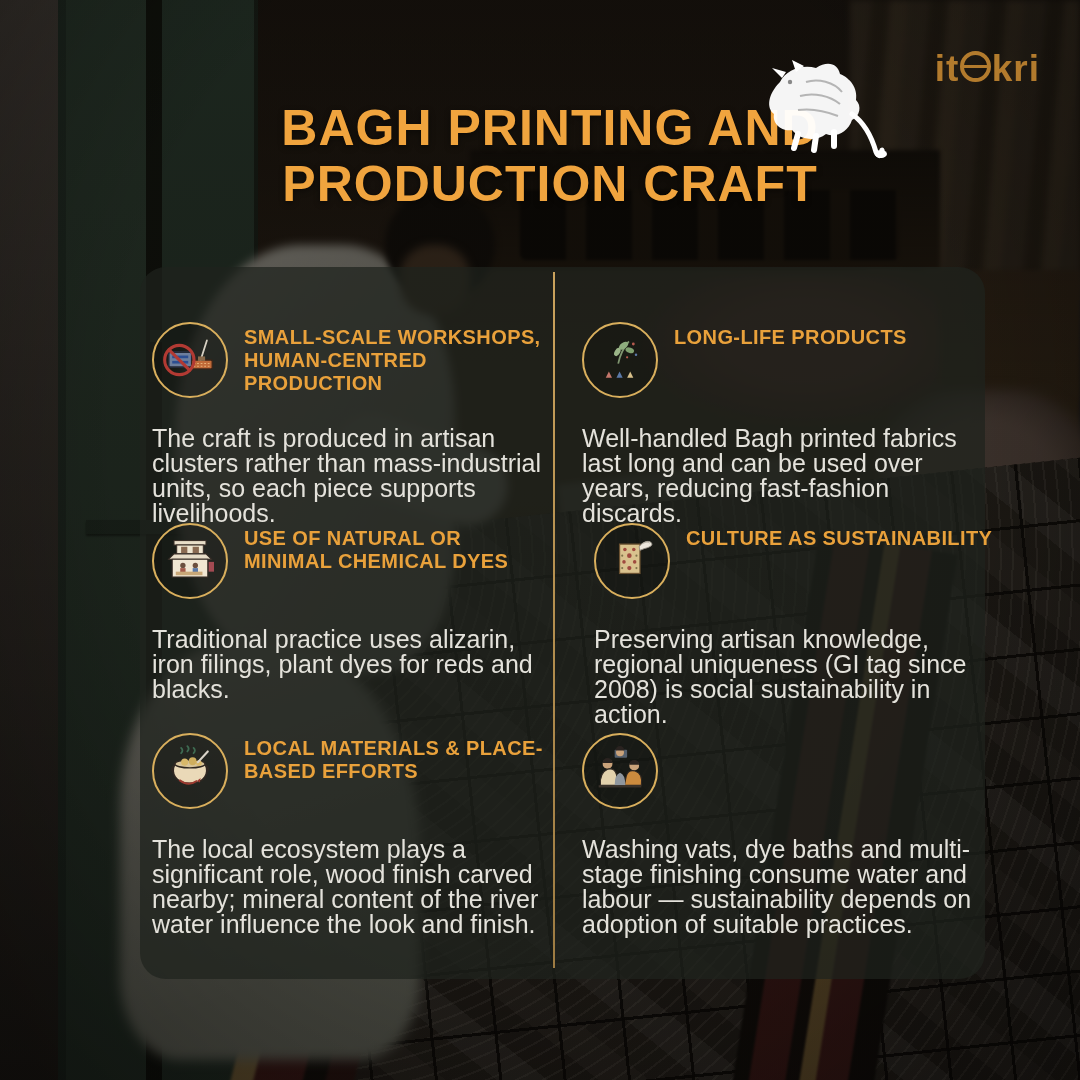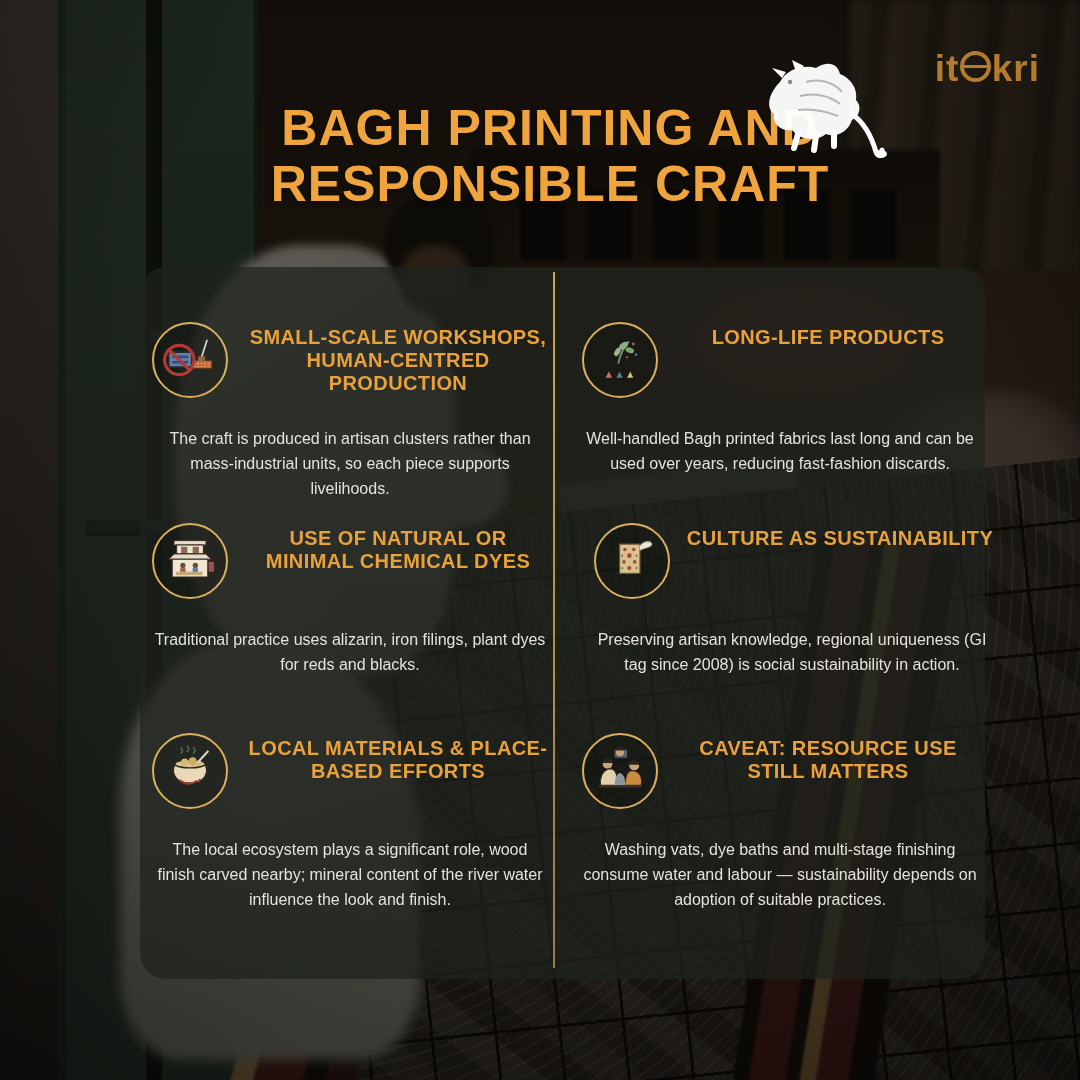--- a/index.html
+++ b/index.html
@@ -57,27 +57,27 @@
   .brand .o{display:inline-block;width:.62em;height:.62em;border:.13em solid #c08430;border-radius:50%;
     position:relative;top:.02em;margin:0 .02em;background:linear-gradient(180deg,transparent 45%,#c08430 45% 58%,transparent 58%);}
   .title{position:absolute;left:160px;top:100px;width:780px;text-align:center;color:#f0a43e;
     font-size:50px;line-height:56px;font-weight:800;letter-spacing:1px;text-shadow:0 2px 6px rgba(0,0,0,.45);}
   .cow{position:absolute;left:742px;top:52px;width:150px;height:120px;z-index:5;}
 
   .panel{position:absolute;left:140px;top:267px;width:845px;height:712px;border-radius:26px;
     background:rgba(30,34,29,.72);}
   .divider{position:absolute;left:553px;top:272px;width:2px;height:696px;background:linear-gradient(180deg,#caa25c,#9d7b42);}
 
-  .sec{position:absolute;width:402px;text-align:center;}
+  .sec{position:absolute;width:402px;}
   .sec .hdr{display:flex;align-items:flex-start;}
   .icon-circle{flex:0 0 auto;width:72px;height:72px;border:2px solid #d9af5d;border-radius:50%;
     display:flex;align-items:center;justify-content:center;background:rgba(0,0,0,.18);}
   .sec h3{margin:4px 0 0 16px;width:308px;color:#e9a13b;font-size:20px;line-height:23px;
     font-weight:800;letter-spacing:.4px;text-transform:uppercase;}
-  .sec p{margin:0;color:#e4e2db;font-size:16px;line-height:25px;font-weight:400;}
+  .sec p{margin:0;color:#e4e2db;font-size:25px;line-height:25px;font-weight:400;}
   .sec .body{margin-top:16px;min-height:0;}
   
   .sec .body{position:absolute;left:0;top:88px;width:396px;}
   .s1{left:152px;top:322px;} .s2{left:582px;top:322px;}
   .s3{left:152px;top:523px;} .s4{left:582px;top:523px;margin-left:12px;}
   .s5{left:152px;top:733px;} .s6{left:582px;top:733px;}
 </style>
 </head>
 <body>
 
@@ -106,21 +106,21 @@
     <div class="man-arm"></div>
     <div class="man-legs"></div>
     <div class="overlay"></div>
     <div class="vignette"></div>
   </div>
 
   <div class="brand"><span>it</span><span class="o"></span><span>kri</span></div>
 
   <div class="title">
     <span style="display:block">BAGH PRINTING AND</span>
-    <span style="display:block">RESPONSIBLE CRAFT</span>
+    <span style="display:block">PRODUCTION CRAFT</span>
   </div>
 
   <svg class="cow" viewBox="0 0 150 120">
     <path d="M38 30 C44 18 60 12 74 16 C86 8 96 12 98 22 C108 26 116 36 114 48
              C120 54 118 64 110 68 C106 80 94 86 84 82 C74 90 58 88 50 78
              C40 80 30 72 32 62 C24 56 26 42 38 30 Z" fill="#ffffff" opacity="0.96"></path>
     <path d="M40 26 L30 16 L44 20 Z" fill="#ffffff"></path>
     <path d="M54 20 L50 8 L62 14 Z" fill="#ffffff"></path>
     <circle cx="48" cy="30" r="2.2" fill="#888"></circle>
     <path d="M64 30 C76 26 92 30 100 40 M58 44 C72 40 88 44 98 52 M56 58 C70 56 86 60 96 64" stroke="#9a9a9a" stroke-width="2" fill="none" opacity="0.7"></path>
@@ -255,18 +255,17 @@
           <circle cx="22" cy="28" r="5.5" fill="#caa27a"></circle>
           <path d="M16.5 27 a5.5 5.5 0 0 1 11 0 Z" fill="#2a2320"></path>
           <path d="M14 52 q-1 -14 8 -18 q8 -2 10 6 l2 12 Z" fill="#e2d1ac" stroke="#2f2721" stroke-width="1.2"></path>
           <circle cx="52" cy="30" r="5.5" fill="#caa27a"></circle>
           <path d="M46.5 29 a5.5 5.5 0 0 1 11 0 Z" fill="#2a2320"></path>
           <path d="M60 52 q2 -13 -7 -16 q-8 -2 -10 6 l-2 10 Z" fill="#cc8b3e" stroke="#2f2721" stroke-width="1.2"></path>
           <path d="M30 52 q0 -12 6 -14 q6 2 6 14 Z" fill="#8f969e"></path>
           <rect x="12" y="52" width="48" height="2.5" fill="#3a332c"></rect>
         </svg>
       </div>
-      <h3>CAVEAT: RESOURCE USE STILL MATTERS</h3>
     </div>
     <p class="body">Washing vats, dye baths and multi-stage finishing consume water and labour — sustainability depends on adoption of suitable practices.</p>
   </div>
 
 </div>
 
 </body></html>

